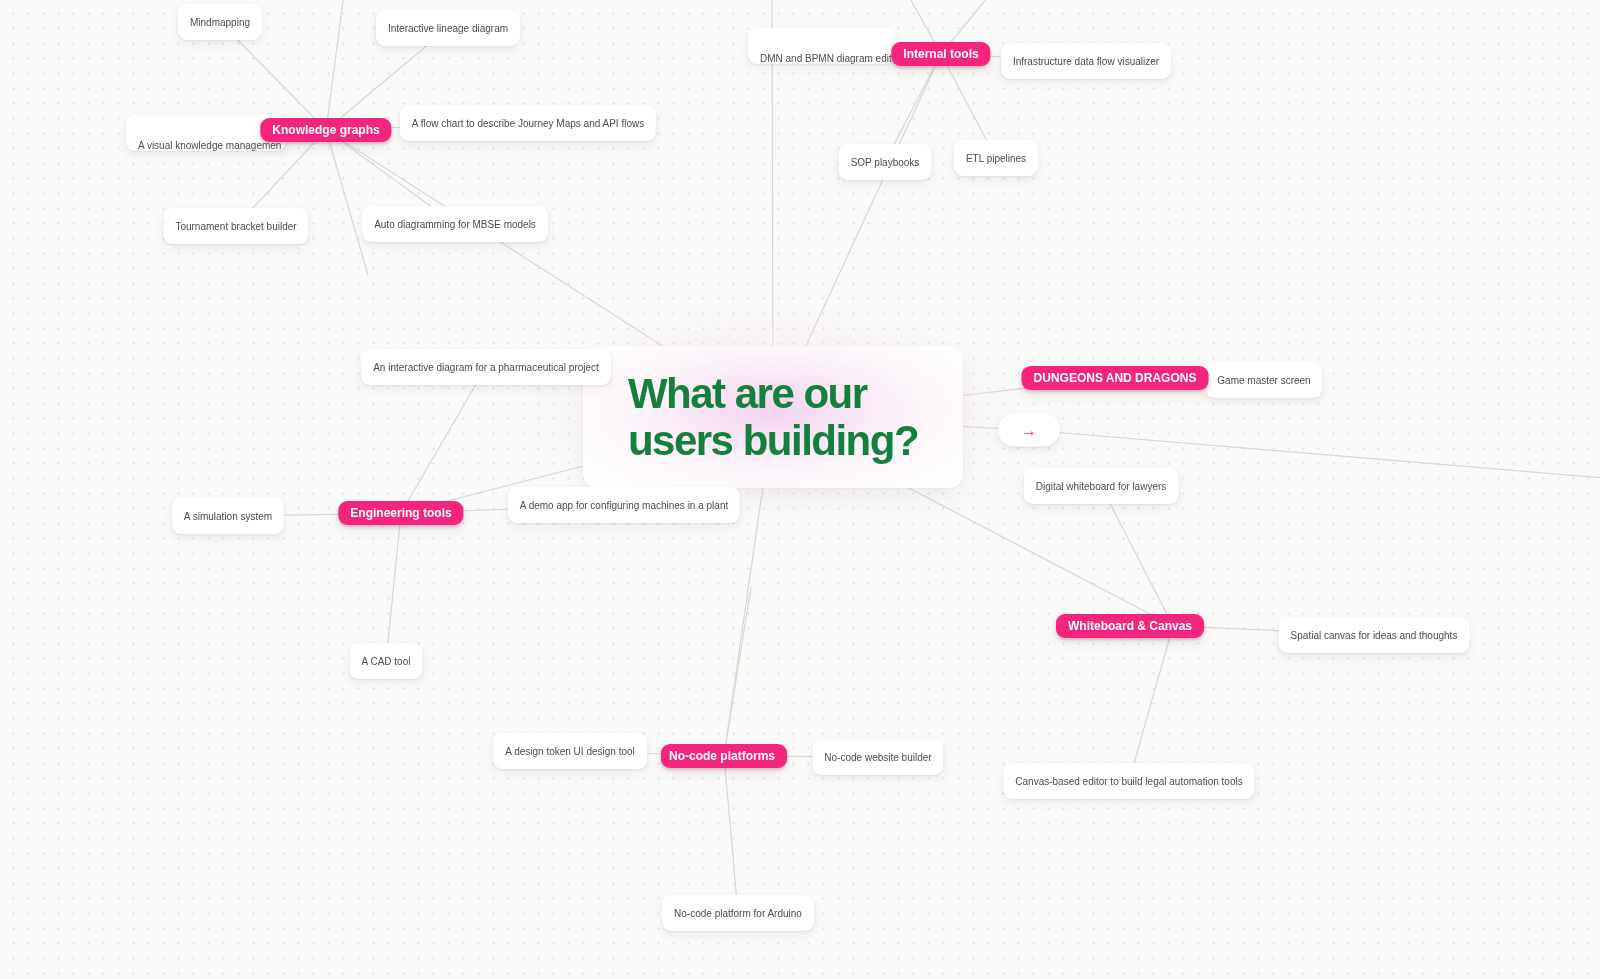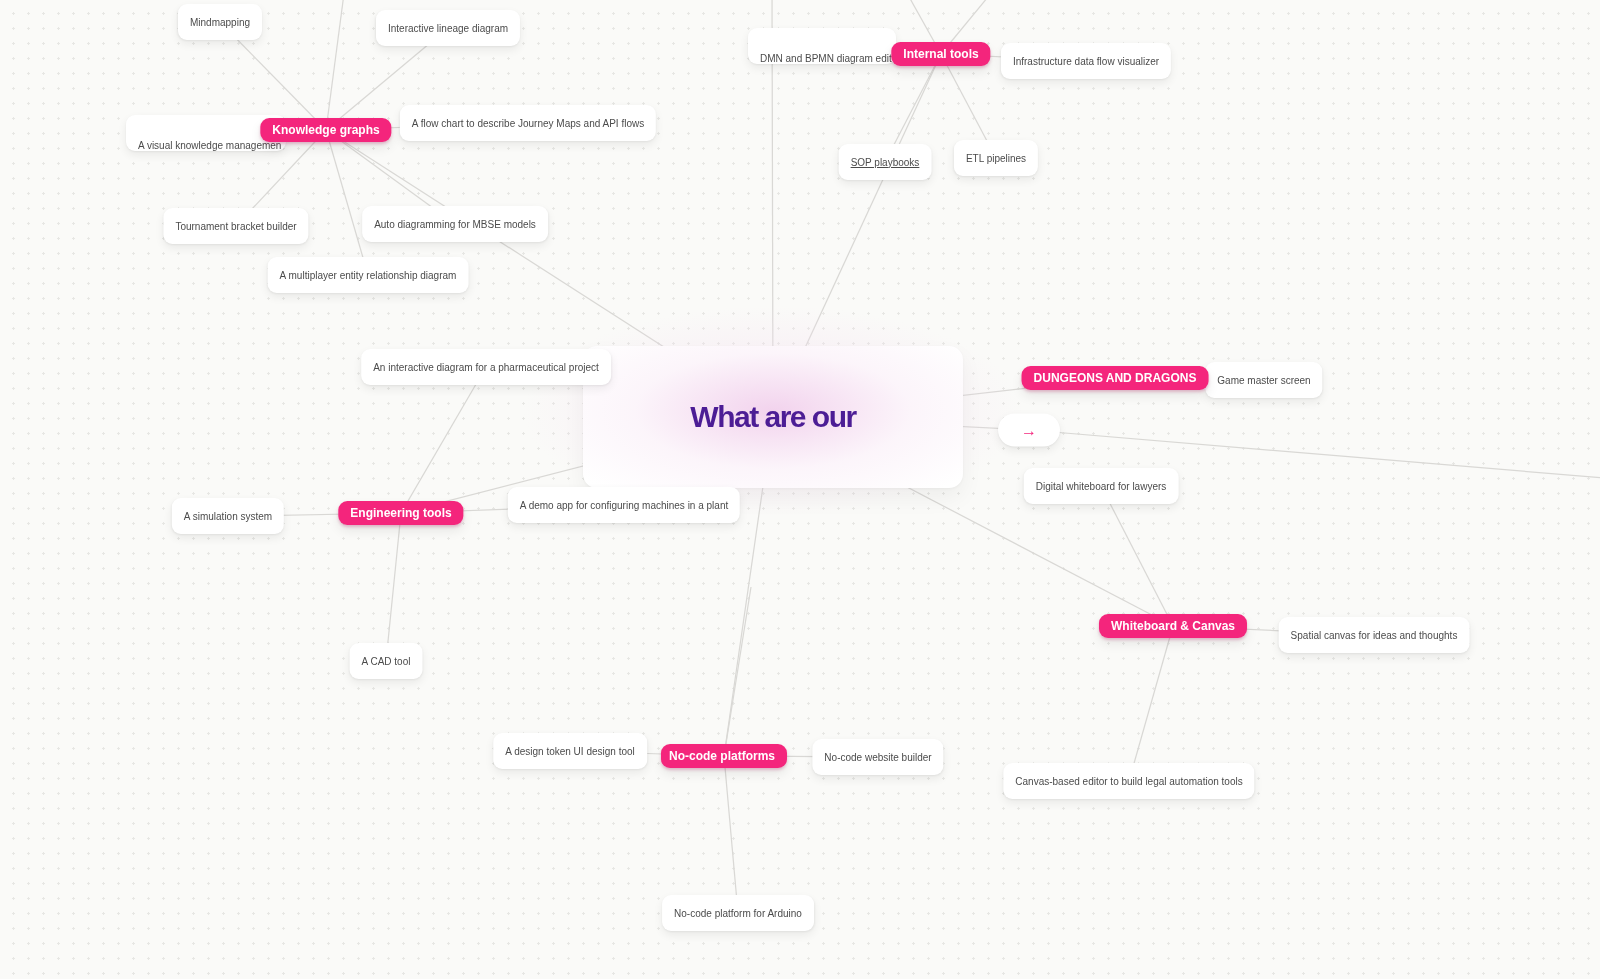--- a/index.html
+++ b/index.html
@@ -46,22 +46,22 @@
     box-shadow:0 1px 3px rgba(0,0,0,.04),0 10px 22px rgba(0,0,0,.05);
     display:flex;align-items:center;justify-content:center;cursor:pointer;
   }
   #central .glow{
     position:absolute;left:50%;top:46%;width:500px;height:210px;
     transform:translate(-50%,-50%);pointer-events:none;z-index:0;
     background:radial-gradient(closest-side,rgba(240,203,234,.85),rgba(246,226,242,.35) 55%,rgba(250,250,248,0) 100%);
   }
   #central h1{
     position:relative;z-index:1;margin:0;text-align:left;
-    font-size:30px;line-height:1.12;letter-spacing:-1.5px;font-weight:bold;
-    color:#4c1d95;
+    font-size:42px;line-height:1.12;letter-spacing:-1.5px;font-weight:bold;
+    color:#15803d;
   }
 </style>
 </head>
 <body>
 
 <div id="stage">
   <svg id="edges">
       <line x1="345" y1="-14" x2="326" y2="130" stroke="#d9d8d5" stroke-width="1.25"></line>
       <line x1="772" y1="-14" x2="773" y2="417" stroke="#d9d8d5" stroke-width="1.25"></line>
       <line x1="903" y1="-14" x2="941" y2="54" stroke="#d9d8d5" stroke-width="1.25"></line>
@@ -94,54 +94,51 @@
       <line x1="724" y1="756" x2="751" y2="587" stroke="#d9d8d5" stroke-width="1.25"></line>
       <line x1="1173" y1="626" x2="1374" y2="635" stroke="#d9d8d5" stroke-width="1.25"></line>
       <line x1="1173" y1="626" x2="1129" y2="781" stroke="#d9d8d5" stroke-width="1.25"></line>
       <line x1="1173" y1="626" x2="1101" y2="486" stroke="#d9d8d5" stroke-width="1.25"></line>
       <line x1="1115" y1="378" x2="1264" y2="380" stroke="#d9d8d5" stroke-width="1.25"></line>
       <line x1="1029" y1="430" x2="1640" y2="481" stroke="#d9d8d5" stroke-width="1.25"></line>
     </svg>
 
   <div id="central">
     <div class="glow"></div>
-    <h1><span>What are our</span><br></h1>
+    <h1><span>What are our</span><br><span>users building?</span></h1>
   </div>
 <div class="node leaf" style="left: 220px; top: 22px;">
       <span>Mindmapping</span>
     </div>
     <div class="node leaf" style="left: 448px; top: 28px;">
       <span>Interactive lineage diagram</span>
     </div>
     <div class="node leaf clipped" style="left: 822px; top: 46px; width: 148px;">
       <span>DMN and BPMN diagram edit</span>
     </div>
     <div class="node leaf" style="left: 1086px; top: 61px;">
       <span>Infrastructure data flow visualizer</span>
     </div>
     <div class="node leaf clipped" style="left: 206px; top: 133px; width: 160px;">
       <span>A visual knowledge managemen</span>
     </div>
     <div class="node leaf" style="left: 528px; top: 123px;">
       <span>A flow chart to describe Journey Maps and API flows</span>
     </div>
-    <div class="node leaf" style="left: 885px; top: 162px; text-decoration: underline;">
+    <div class="node leaf" style="left: 885px; top: 162px;">
       <span>SOP playbooks</span>
     </div>
     <div class="node leaf" style="left: 996px; top: 158px;">
       <span>ETL pipelines</span>
     </div>
     <div class="node leaf" style="left: 236px; top: 226px;">
       <span>Tournament bracket builder</span>
     </div>
     <div class="node leaf" style="left: 455px; top: 224px;">
       <span>Auto diagramming for MBSE models</span>
-    </div>
-    <div class="node leaf" style="left: 368px; top: 275px;">
-      <span>A multiplayer entity relationship diagram</span>
     </div>
     <div class="node leaf" style="left: 486px; top: 367px;">
       <span>An interactive diagram for a pharmaceutical project</span>
     </div>
     <div class="node leaf" style="left: 1264px; top: 380px;">
       <span>Game master screen</span>
     </div>
     <div class="node leaf" style="left: 1101px; top: 486px;">
       <span>Digital whiteboard for lawyers</span>
     </div>
@@ -174,21 +171,21 @@
     </div>
     <div class="node category" style="left: 941px; top: 54px;">
       <span>Internal tools</span>
     </div>
     <div class="node category" style="left: 1115px; top: 378px;">
       <span>DUNGEONS AND DRAGONS</span>
     </div>
     <div class="node category" style="left: 401px; top: 513px;">
       <span>Engineering tools</span>
     </div>
-    <div class="node category" style="left: 1173px; top: 626px;">
+    <div class="node category" style="left: 1130px; top: 626px;">
       <span>Whiteboard &amp; Canvas</span>
     </div>
     <div class="node category" style="left: 724px; top: 756px; padding-left: 8px;">
       <span>No-code platforms</span>
     </div>
     <div class="node arrow" style="left: 1029px; top: 430px;">
       <span>→</span>
     </div>
   </div>
 

